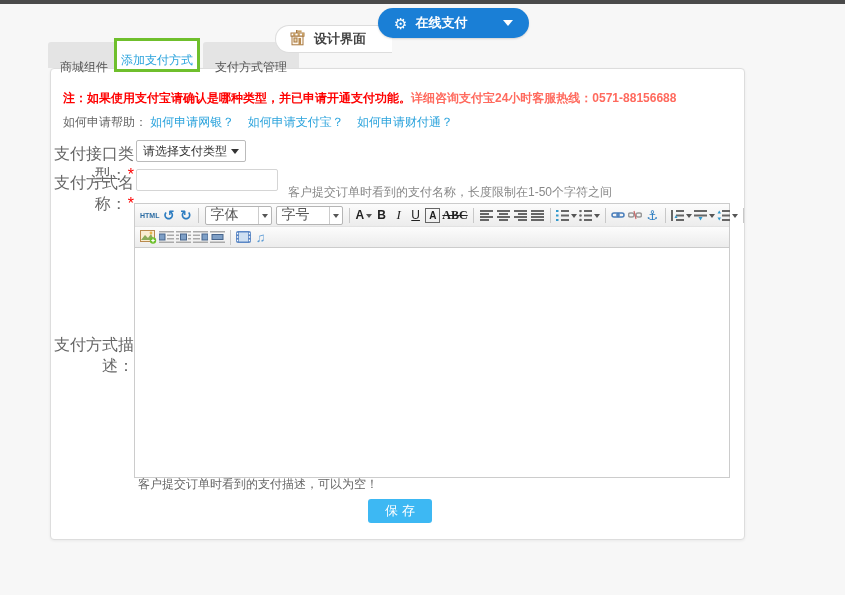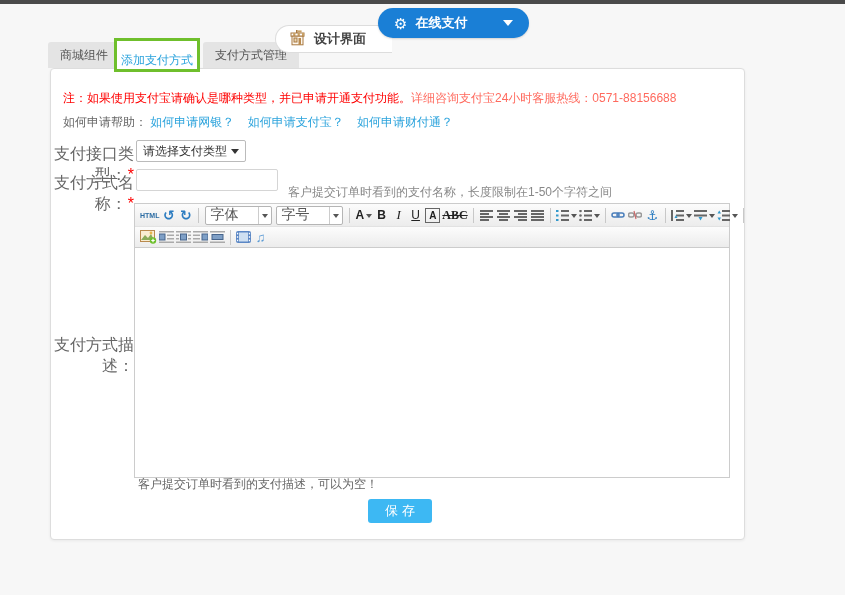--- a/index.html
+++ b/index.html
@@ -28,39 +28,39 @@
     height:30px; padding:0 16px; margin-left:-14px;
     background:#1a7fd6; border-radius:16px; color:#fff; font-weight:bold; font-size:13px;
     box-shadow:0 1px 2px rgba(0,0,0,.15); cursor:pointer;
   }
   .gear { font-size:15px; line-height:1; color:#fff; }
   .hdr-caret { width:0; height:0; border:5px solid transparent; border-top:6px solid #fff; margin-left:28px; margin-top:5px; }
 
   
   .tab {
     position:absolute; top:42px; height:26px; line-height:26px;
-    padding:0 12px; background:#e4e4e4; color:#555;
+    padding:12px 12px; background:#e4e4e4; color:#555;
     border-radius:3px 3px 0 0; font-size:12px; cursor:pointer; z-index:3;
   }
   .tab1 { left:48px; }
   .tab3 { left:203px; }
   .tab-active-box {
     position:absolute; left:114px; top:38px; width:86px; height:34px;
     border:3px solid #6fbf2c; background:#fff; z-index:4;
     display:flex; align-items:flex-end; justify-content:center; cursor:pointer;
   }
   .tab-active-box span { color:#2ba3dc; font-size:12px; }
 
   
   .panel {
     position:absolute; left:50px; top:68px; width:695px; height:472px;
     background:#fff; border:1px solid #ddd; border-radius:4px;
     box-shadow:0 1px 3px rgba(0,0,0,.06); z-index:2;
   }
-  .notice { position:absolute; left:12px; top:21px; font-size:12px; white-space:nowrap; }
+  .notice { position:absolute; left:12px; top:21px; font-size:12px; white-space:nowrap;font-weight:bold; }
   .notice .n1 { color:#fe0000; }
   .notice .n2 { color:#ff6a5e; }
   .helprow { position:absolute; left:12px; top:45px; font-size:12px; color:#666; white-space:nowrap; }
   .helprow a { color:#2ba3dc; text-decoration:none; margin-right:10px; cursor:pointer; }
 
   .flabel { position:absolute; left:0; width:83px; text-align:right; color:#666; font-size:16px; }
   .req { color:#fe0000; margin-left:1px; }
 
   .fake-select {
     position:absolute; left:85px; top:71px; width:110px; height:22px;

